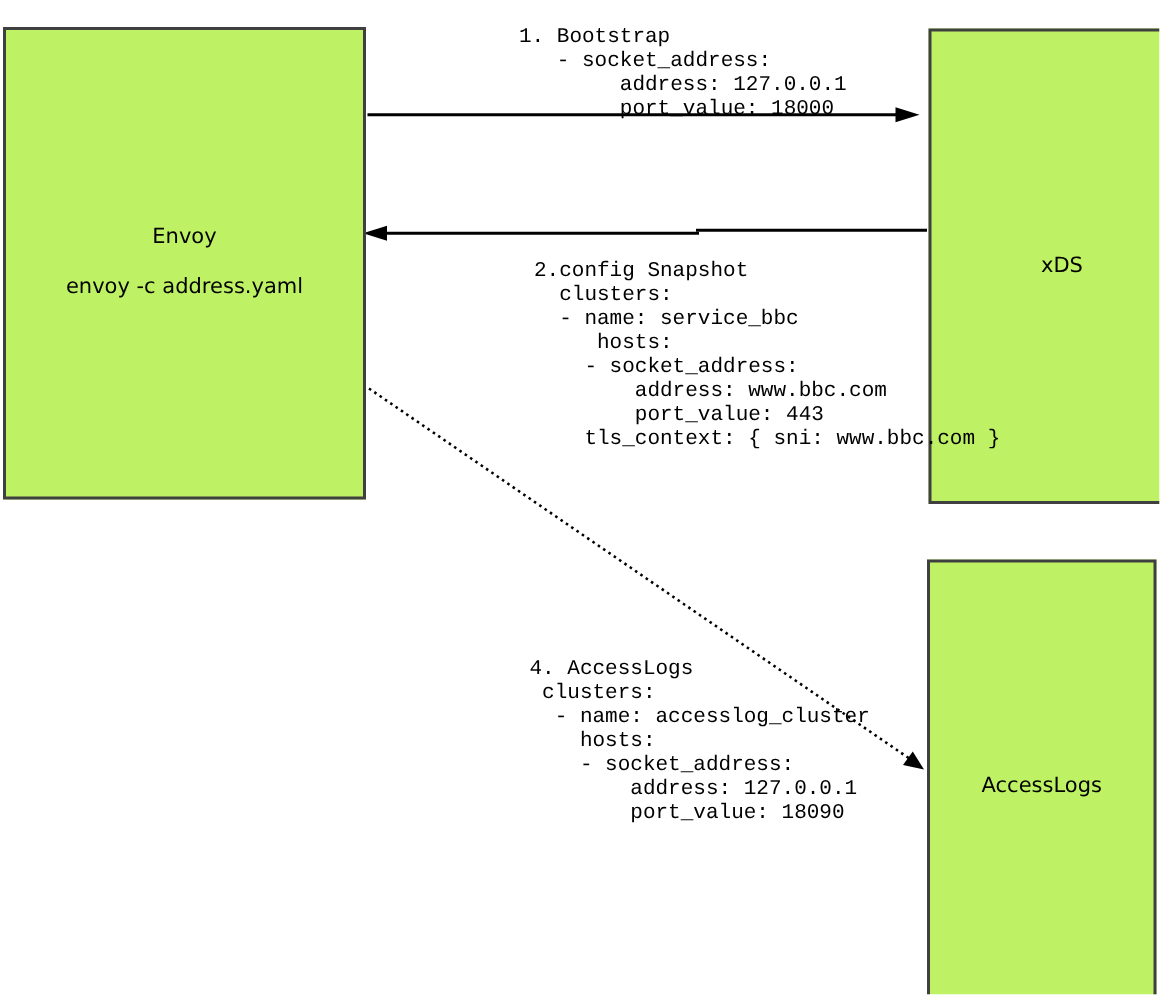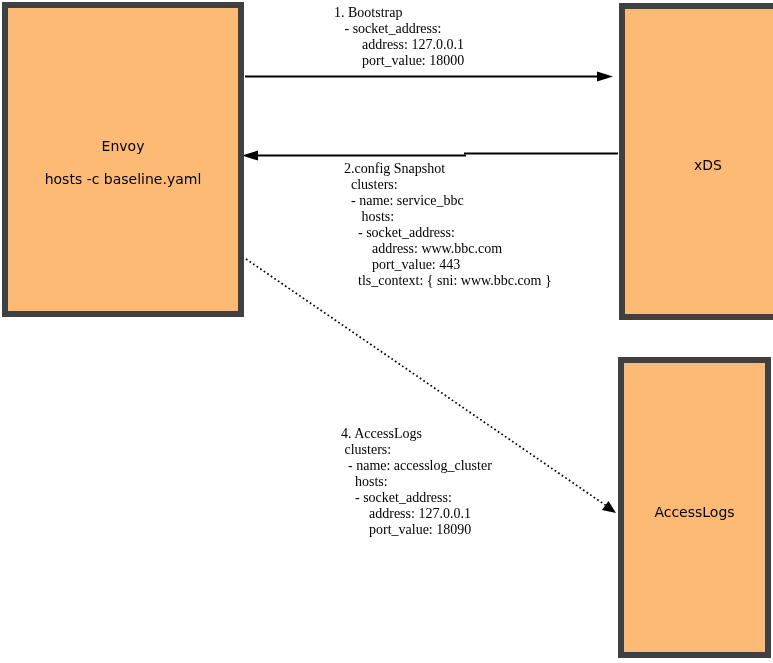--- a/index.html
+++ b/index.html
@@ -30,40 +30,41 @@
   .arrows line.dotted {
     stroke-width: 1.7;
     stroke-dasharray: 1.7 2.6;
   }
   .arrows polygon {
     fill: #000000;
     stroke: none;
   }
   .node {
     position: absolute;
-    border: 6px solid #404040;
-    background: #fdba74;
+    border: 2px solid #404040;
+    background: #bef264;
     box-sizing: border-box;
+    margin-top: 16px;
   }
   #node-envoy      { left: 2px;   top: 2px;   width: 242px; height: 315px; }
   #node-xds        { left: 619px; top: 3px;   width: 178px; height: 317px; }
   #node-accesslogs { left: 618px; top: 357px; width: 153px; height: 301px; }
   .node-label {
     position: absolute;
     left: 0;
     right: 0;
     text-align: center;
     font-size: 14px;
     line-height: 16px;
     white-space: pre;
   }
   .msg {
     position: absolute;
-    margin: 4px;
-    font-family: Liberation Serif, serif;
+    margin: 16px;
+    font-family: Liberation Mono, monospace;
     font-size: 14px;
     line-height: 16px;
     white-space: pre;
     color: #000000;
   }
   #msg-bootstrap  { left: 330px; top: 1px;   }
   #msg-config     { left: 340px; top: 157px; }
   #msg-accesslogs { left: 337px; top: 422px; }
 </style>
 </head>
@@ -82,21 +83,21 @@
       <polygon points="242,155.5 258,150.5 258,160.5"></polygon>
     </g>
     <g>
       <line class="dotted" x1="246" y1="259" x2="606" y2="505.5"></line>
       <polygon points="616,513 602,510 608.5,501"></polygon>
     </g>
   </svg>
 
   <div class="node" id="node-envoy">
     <div class="node-label" style="top:130px">Envoy</div>
-    <div class="node-label" style="top:163px">hosts -c baseline.yaml</div>
+    <div class="node-label" style="top:163px">envoy -c address.yaml</div>
   </div>
 
   <div class="node" id="node-xds">
     <div class="node-label" style="top:148px">xDS</div>
   </div>
 
   <div class="node" id="node-accesslogs">
     <div class="node-label" style="top:141px">AccessLogs</div>
   </div>
 

